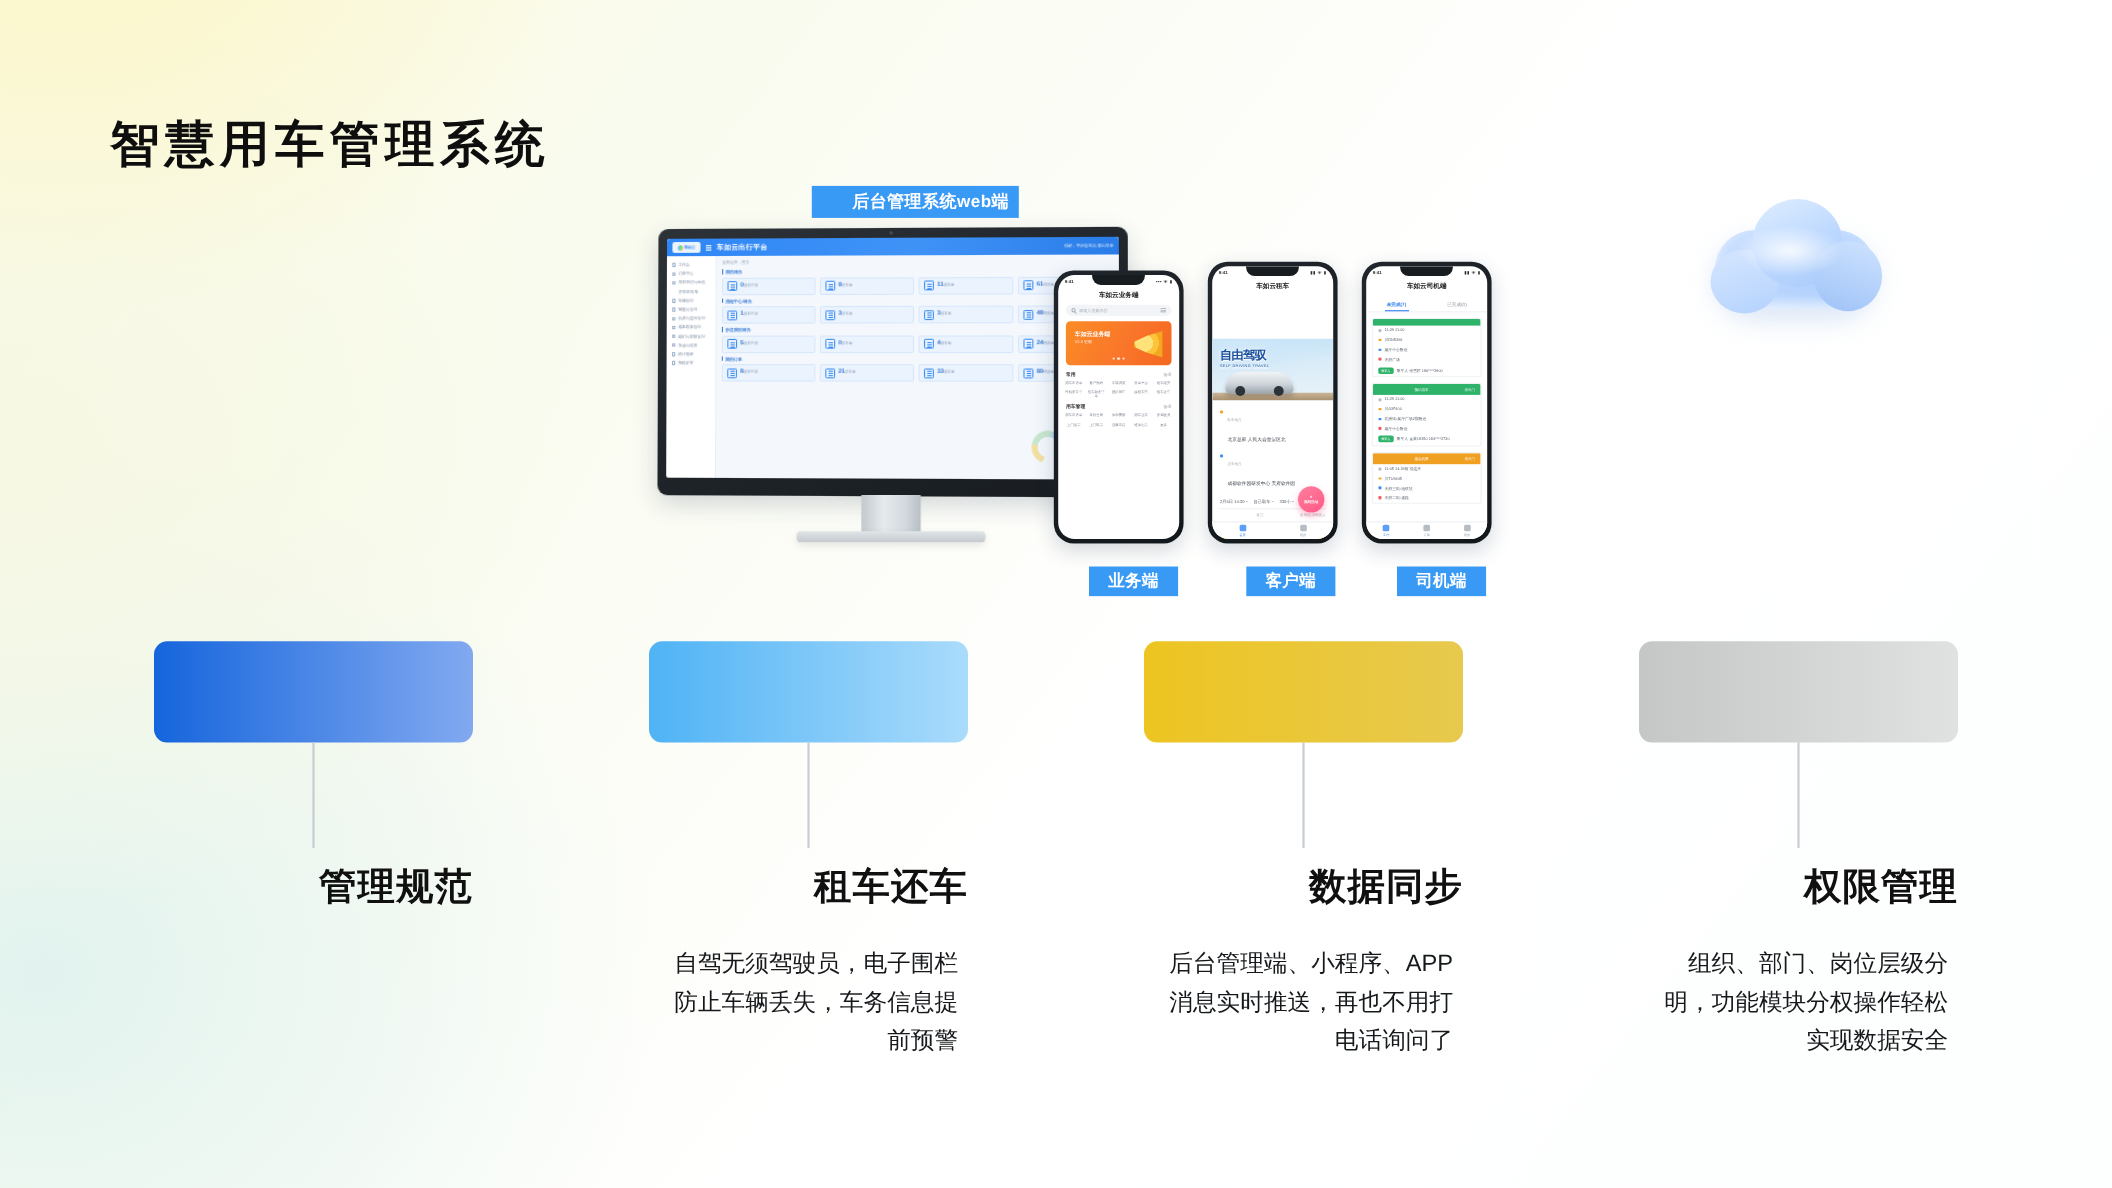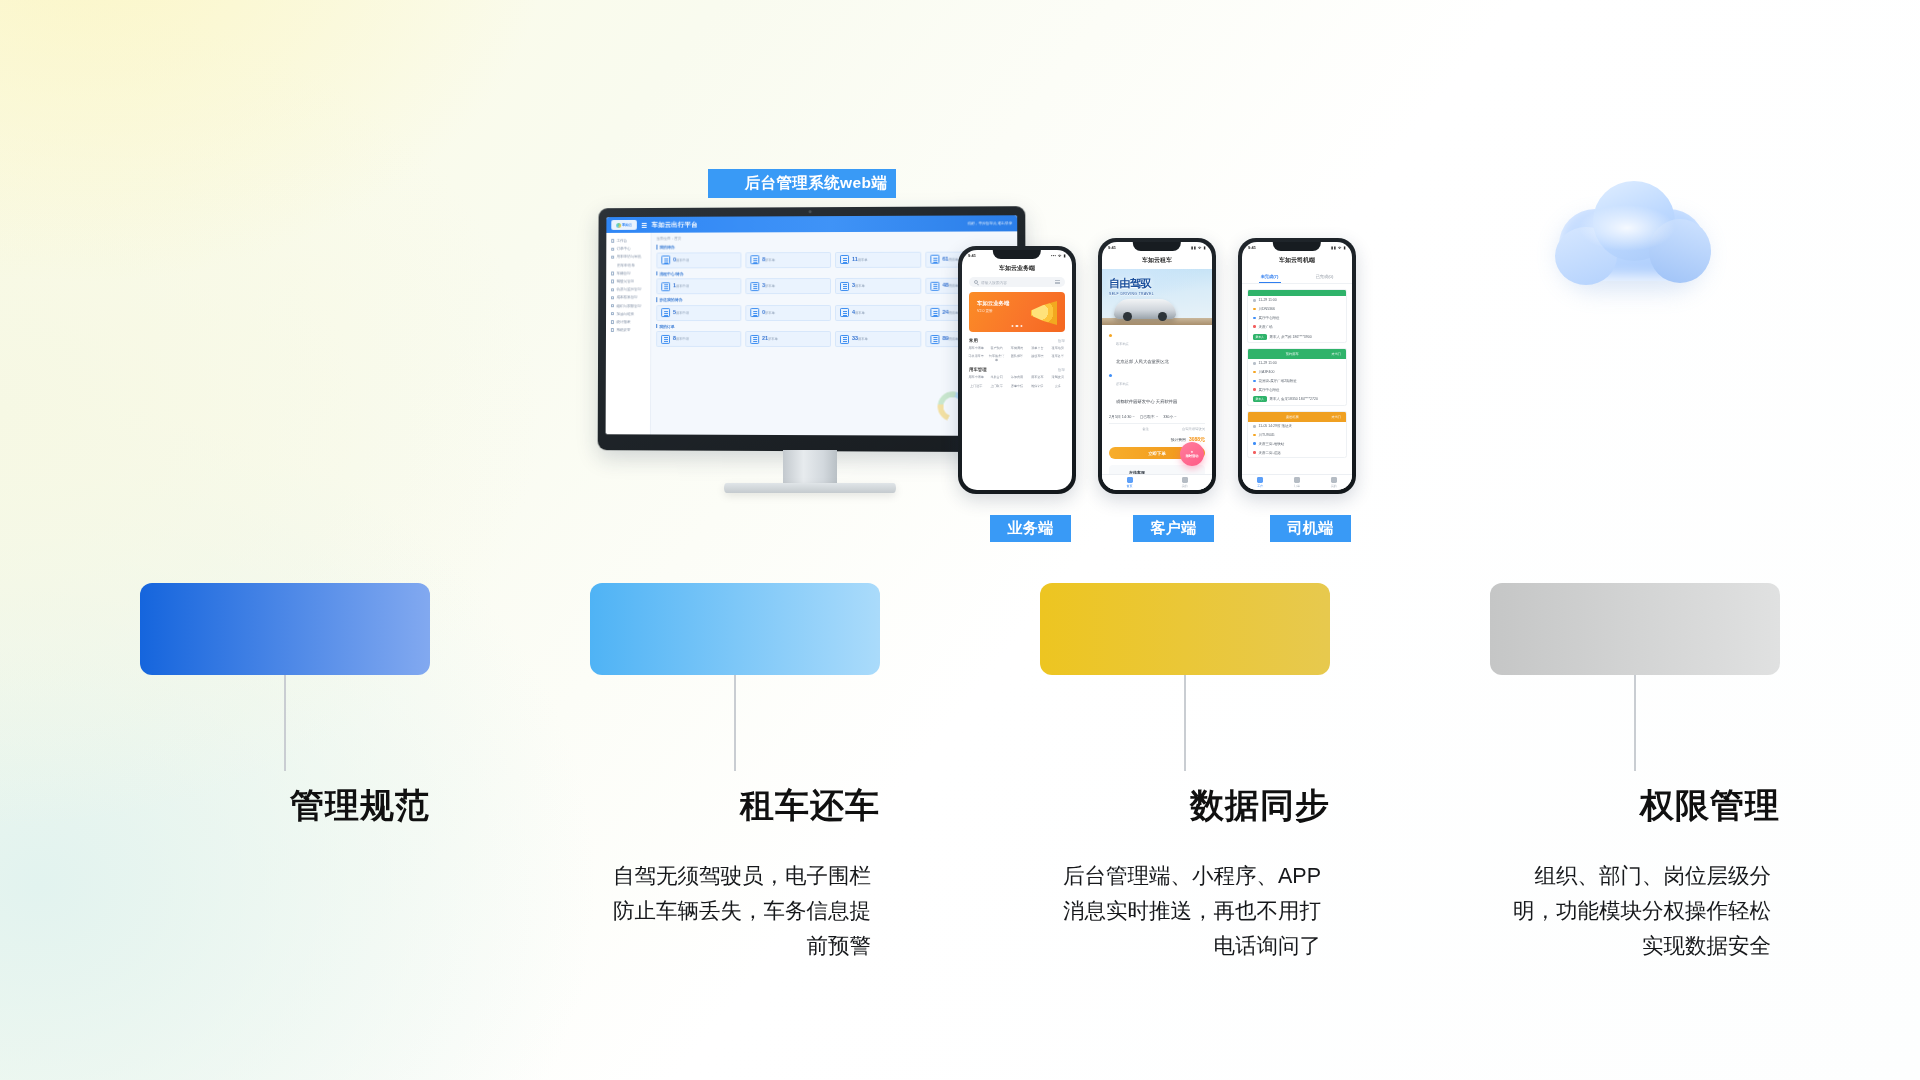--- a/index.html
+++ b/index.html
@@ -23,21 +23,21 @@
   }
 
   
   .badge {
     position: absolute;
     background: #399af6; color: #fff;
     font-size: 15px; font-weight: 700;
     display: flex; align-items: center; justify-content: center;
     letter-spacing: .4px; white-space: nowrap;
   }
-  #badge-web { left: 708px; top: 169px; width: 188px; height: 29px; font-size: 15.5px; padding-left: 28px; }
+  #badge-web { left: 738px; top: 169px; width: 188px; height: 29px; font-size: 15.5px; padding-left: 28px; }
   #badge-biz { left: 990px; top: 515px; width: 81px; height: 27px; }
   #badge-cust { left: 1133px; top: 515px; width: 81px; height: 27px; }
   #badge-driver { left: 1270px; top: 515px; width: 81px; height: 27px; }
 
   
   .monitor { position: absolute; left: 596px; top: 207px; width: 428px; height: 244px; }
   .monitor-bezel {
     position: absolute; inset: 0;
     background: linear-gradient(160deg,#2c3238 0%, #20262b 45%, #181c20 100%);
     border-radius: 9px;
@@ -120,21 +120,21 @@
   .ph-secthead b { font-size:4.4px; color:#333; }
   .ph-secthead span { margin-left:auto; font-size:3.6px; color:#9aa4b1; }
   .ph-grid { display:grid; grid-template-columns: repeat(5,1fr); gap: 5px 2px; padding: 0 5px 5px; }
   .ph-app { text-align:center; }
   .ph-app .ic { width:14px;height:14px;border-radius:4px;margin:0 auto 2px; position:relative; }
   .ph-app .ic::after{content:"";position:absolute;left:3.6px;top:4px;width:6.6px;height:1.1px;background:rgba(255,255,255,.92); box-shadow:0 2.6px 0 rgba(255,255,255,.92), 0 5.2px 0 rgba(255,255,255,.92);}
   .ph-app em { font-style:normal; font-size:3.1px; color:#7f8794; display:block; line-height:1.1; }
 
   
   .ph2-hero { height:56px; position:relative; overflow:hidden;
-     background: linear-gradient(175deg,#bfe0f6 0%, #d9ecf8 45%, #eaf3f8 100%); }
+     background: linear-gradient(175deg,#bfe0f6 0%, #d9ecf8 45%, #eaf3f8 100%); margin-top: 39px; }
   .ph2-hero .sky { position:absolute; inset:0; background: radial-gradient(120% 80% at 20% 10%, #cfe7fa 0%, rgba(207,231,250,0) 60%); }
   .ph2-hero .word { position:absolute; left:7px; top:7px; font-size:11px; font-weight:700; color:#1b4f9c; letter-spacing:-.5px;
      text-shadow: 0 1px 0 #fff, 0 0 6px rgba(255,255,255,.8); }
   .ph2-hero .word small { display:block; font-size:3.4px; font-weight:400; color:#27539b; letter-spacing:.4px; margin-top:1px; }
   .ph2-hero .car { position:absolute; left:12px; bottom:6px; width:62px; height:20px;
      background: linear-gradient(180deg,#f2f4f6 0%, #cfd5db 55%, #9aa3ab 100%);
      border-radius: 16px 18px 5px 5px / 16px 16px 5px 5px; box-shadow: 0 3px 5px rgba(0,0,0,.18); }
   .ph2-hero .car::before, .ph2-hero .car::after { content:""; position:absolute; bottom:-2px; width:9px;height:9px;border-radius:50%; background:#2d3439; }
   .ph2-hero .car::before { left:9px; } .ph2-hero .car::after { right:9px; }
   .ph2-hero .road { position:absolute; left:0; right:0; bottom:0; height:7px; background:linear-gradient(180deg,#c9b79b,#a98f6d); }
@@ -194,20 +194,21 @@
   .feat-bar { width: 290px; height: 92px; border-radius: 12px; }
   .feat-stem { width: 2px; height: 96px; margin: 0 auto; background: #c9cdd2; }
   .feat-title { font-size: 34px; font-weight: 700; color: #101010; letter-spacing: 1px; margin-top: 12px; }
   .feat-desc { margin: 30px auto 0; width: 272px; font-size: 21.5px; line-height: 1.62; color: #16181b; }
 </style>
 </head>
 <body>
 
 <div class="page">
 
+  <div class="page-title">智慧用车管理系统</div>
 
   <div class="monitor">
     <div class="monitor-bezel">
       <div class="monitor-cam"></div>
       <div class="monitor-screen">
         <div class="dash">
 
           <div class="dash-top">
             <div class="dash-logo">
               <span class="dash-logo-dot"></span>

